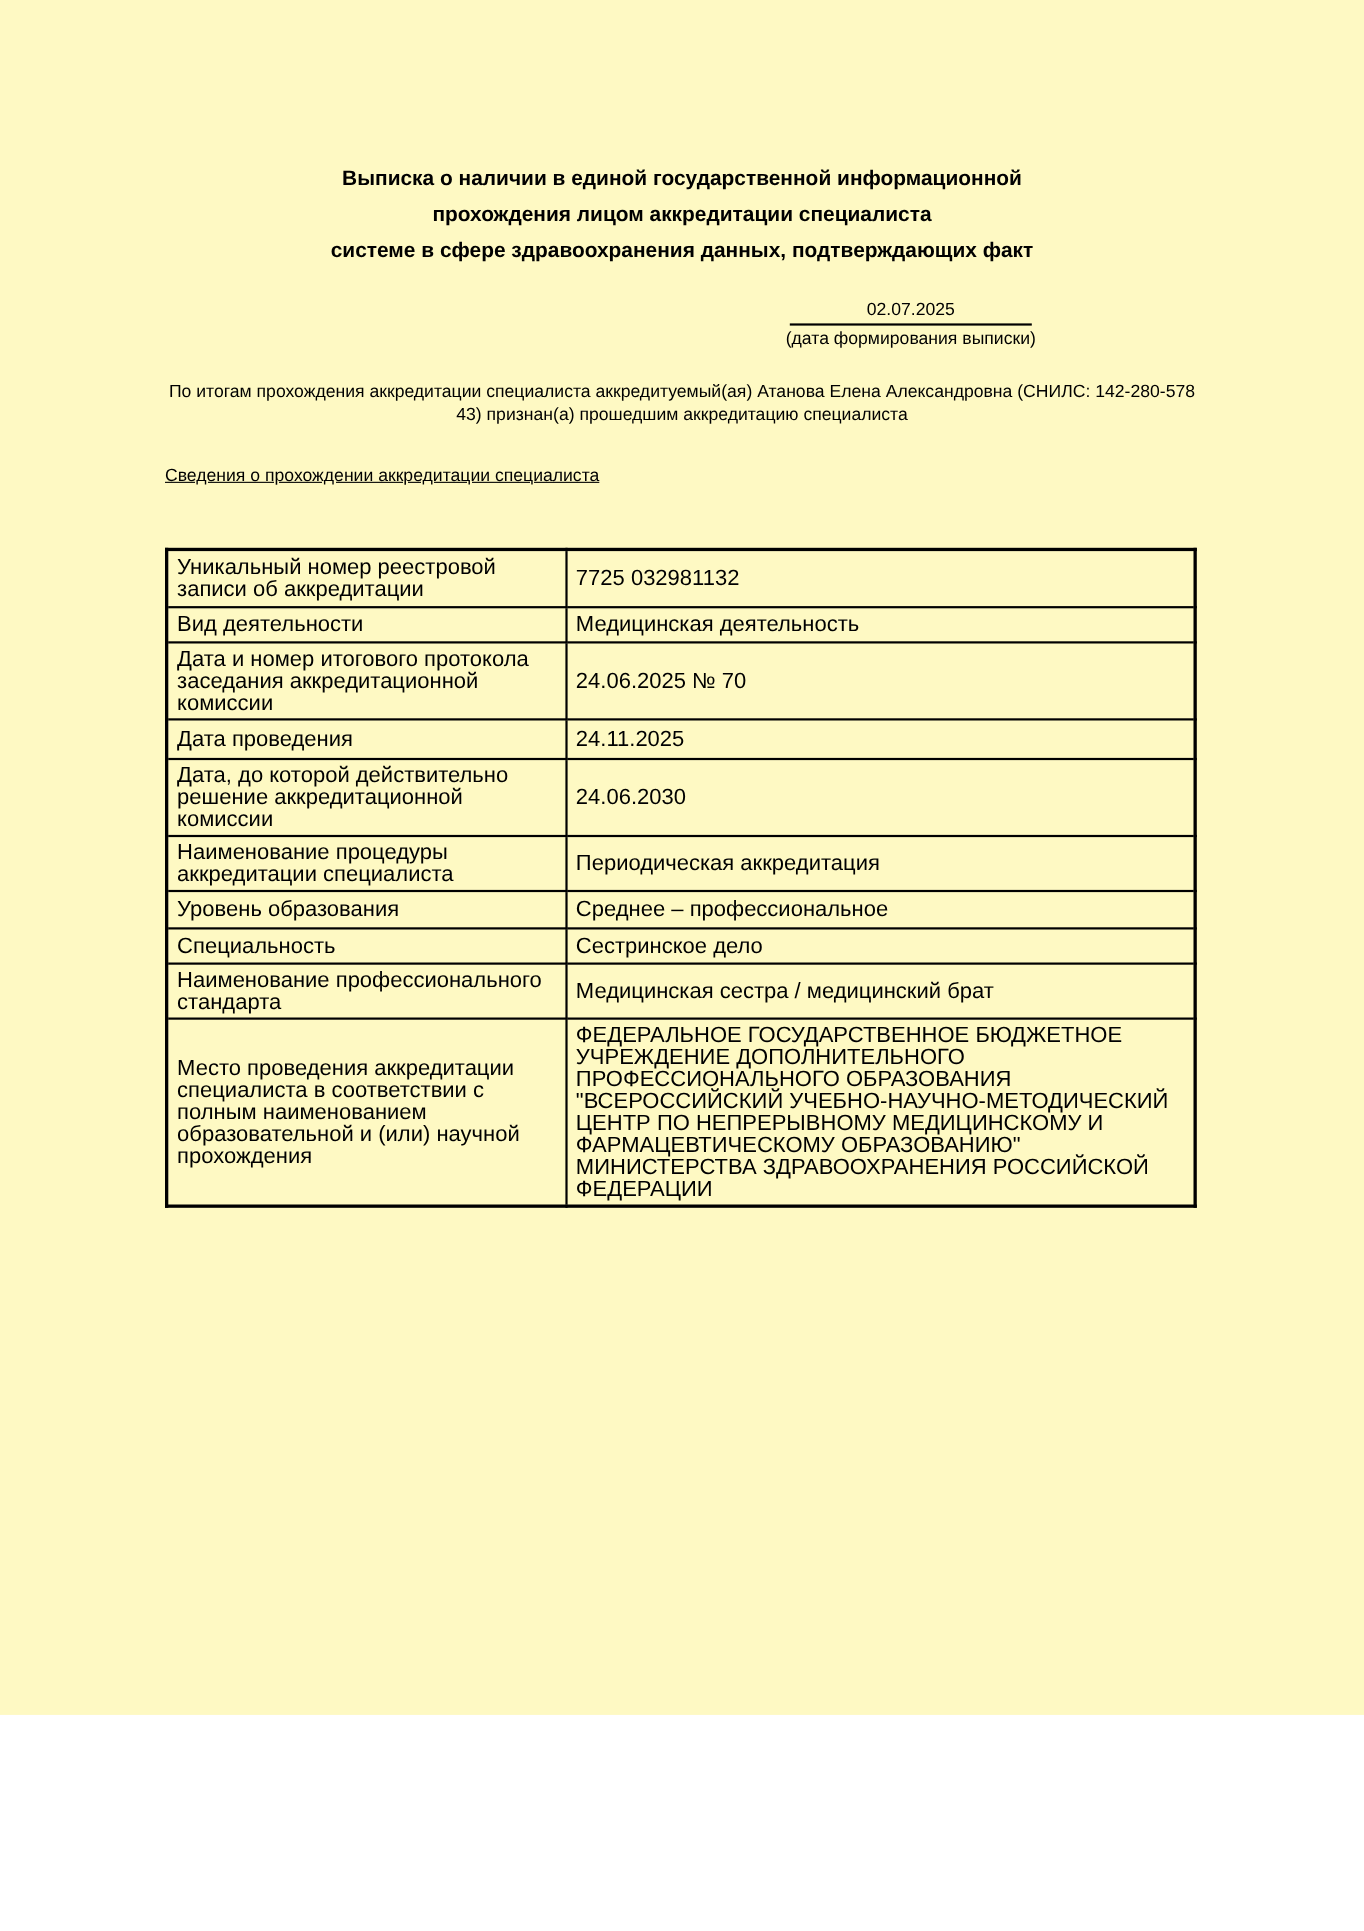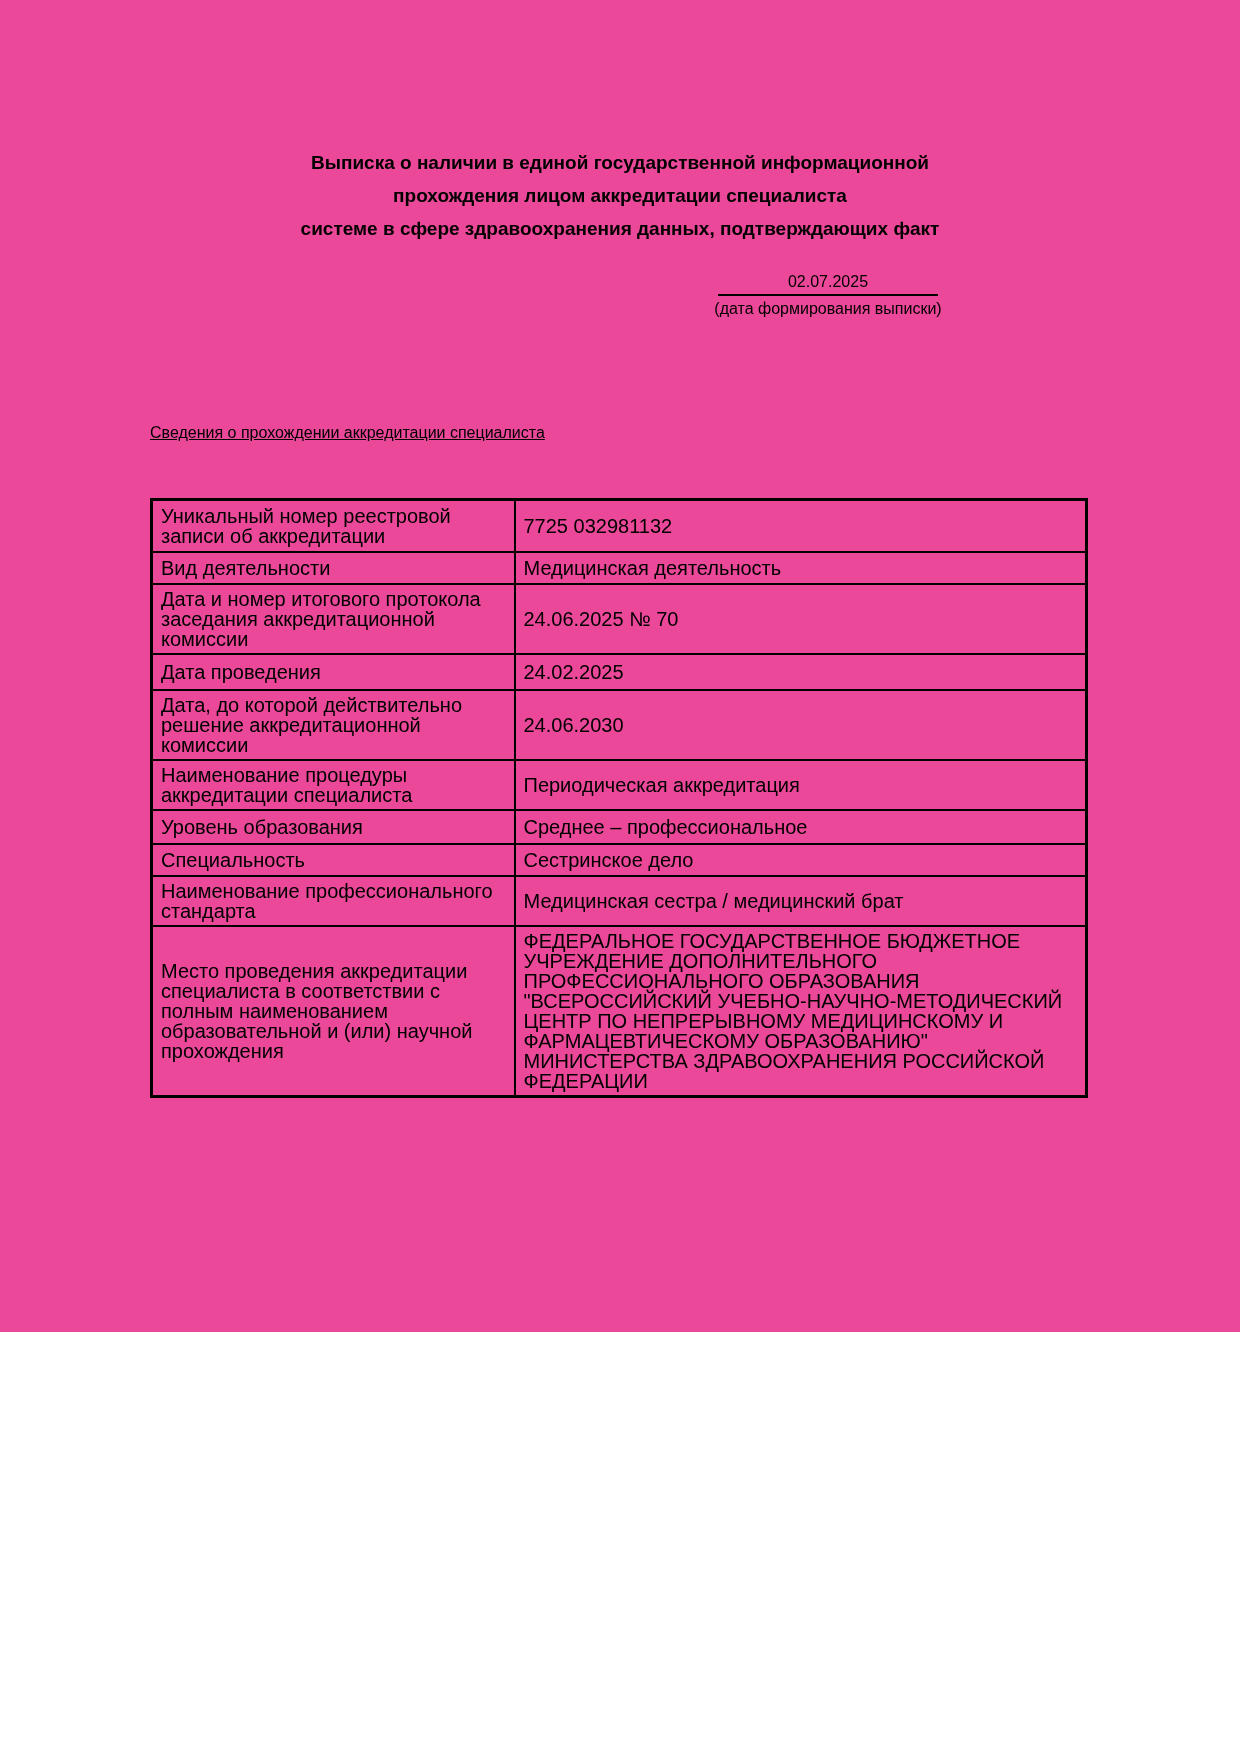--- a/index.html
+++ b/index.html
@@ -4,22 +4,22 @@
 <style>
   * { margin: 0; padding: 0; box-sizing: border-box; }
   html, body { background: #ffffff; }
   body {
     font-family: "Liberation Sans", "DejaVu Sans", sans-serif;
     color: #000000;
   }
   .page {
     position: relative;
     width: 1240px;
-    height: 1332px;
-    background: #ec4899;
+    height: 1559px;
+    background: #fef9c3;
     overflow: hidden;
   }
   .doc-title {
     position: absolute;
     left: 150px;
     top: 146px;
     width: 940px;
     text-align: center;
     font-size: 19px;
     font-weight: bold;
@@ -104,41 +104,45 @@
     <div>Выписка о наличии в единой государственной информационной</div>
     <div>прохождения лицом аккредитации специалиста</div>
     <div>системе в сфере здравоохранения данных, подтверждающих факт</div>
   </div>
 
   <div class="date-block">
     <span class="date-value">02.07.2025</span>
     <span class="date-caption">(дата формирования выписки)</span>
   </div>
 
+  <div class="intro">
+    <div>По итогам прохождения аккредитации специалиста аккредитуемый(ая) Атанова Елена Александровна (СНИЛС: 142-280-578</div>
+    <div>43) признан(а) прошедшим аккредитацию специалиста</div>
+  </div>
 
   <div class="section-heading">Сведения о прохождении аккредитации специалиста</div>
 
 
   <table class="acc-table">
     <tbody>
       <tr class="h52">
         <td class="col-label">Уникальный номер реестровой записи об аккредитации</td>
         <td class="col-value">7725 032981132</td>
       </tr>
       <tr class="h32">
         <td class="col-label">Вид деятельности</td>
         <td class="col-value">Медицинская деятельность</td>
       </tr>
       <tr class="h50">
         <td class="col-label">Дата и номер итогового протокола заседания аккредитационной комиссии</td>
         <td class="col-value">24.06.2025 № 70</td>
       </tr>
       <tr class="h36">
         <td class="col-label">Дата проведения</td>
-        <td class="col-value">24.02.2025</td>
+        <td class="col-value">24.11.2025</td>
       </tr>
       <tr class="h52">
         <td class="col-label">Дата, до которой действительно решение аккредитационной комиссии</td>
         <td class="col-value">24.06.2030</td>
       </tr>
       <tr class="h48">
         <td class="col-label">Наименование процедуры аккредитации специалиста</td>
         <td class="col-value">Периодическая аккредитация</td>
       </tr>
       <tr class="h34">

